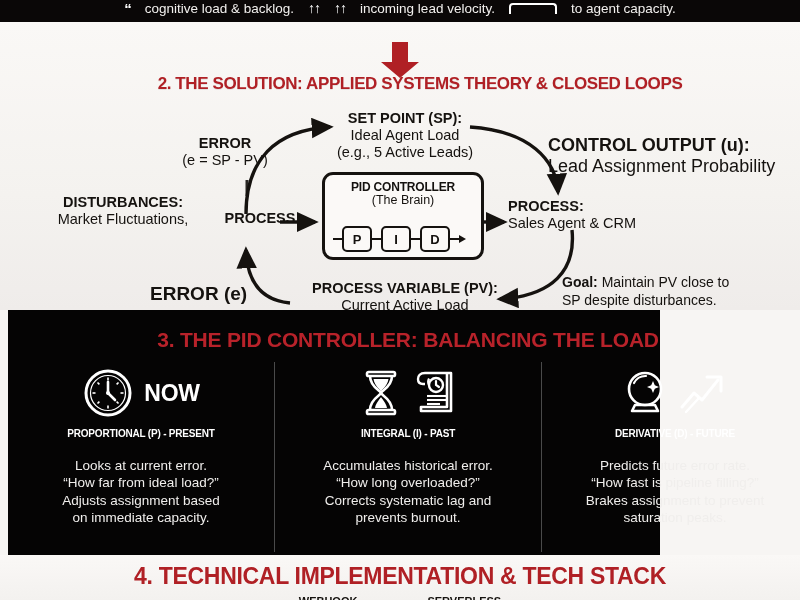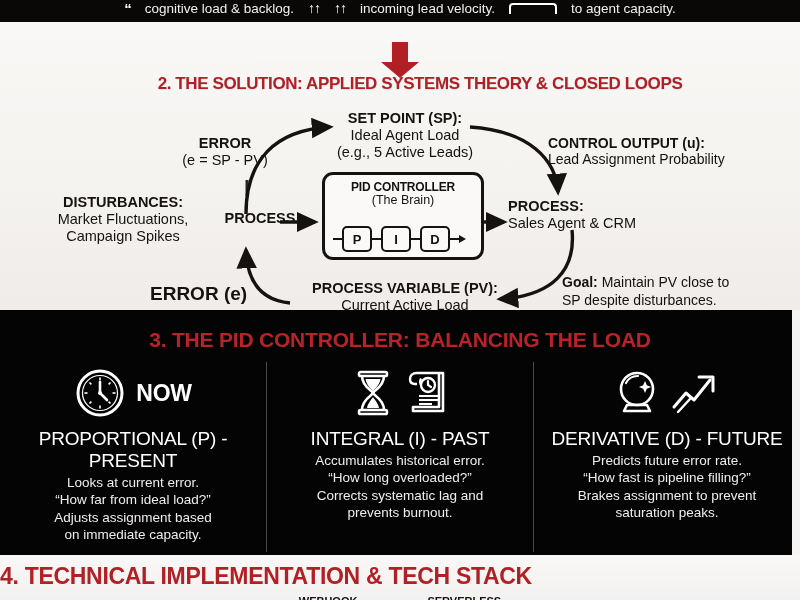--- a/index.html
+++ b/index.html
@@ -48,21 +48,21 @@
   .loop{position:absolute;left:0;top:88px;width:800px;height:212px;}
   .loopsvg{position:absolute;left:0;top:0;}
 
   .lbl{position:absolute;color:#15120f;line-height:1.17;}
   .lbl b,.lbl .b{font-weight:700;display:block;}
   .lbl .n{font-weight:400;display:block;}
   .c{text-align:center;}
 
   #lbl-setpoint{left:270px;top:0px;width:270px;font-size:14.5px;}
   #lbl-error{left:130px;top:25px;width:190px;font-size:14.5px;}
-  #lbl-control{left:548px;top:25px;width:250px;font-size:14px;}
+  #lbl-control{left:548px;top:25px;width:250px;font-size:18px;}
   #lbl-dist{left:28px;top:84px;width:190px;font-size:14.5px;}
   #lbl-process-word{left:205px;top:100px;width:110px;font-size:14.5px;font-weight:700;text-align:center;}
   #lbl-process2{left:508px;top:88px;width:220px;font-size:14.5px;}
   #lbl-errore{left:150px;top:173px;width:140px;font-size:19px;font-weight:700;}
   #lbl-pv{left:280px;top:170px;width:250px;font-size:14.5px;}
   #lbl-goal{left:562px;top:163px;width:230px;font-size:14px;line-height:1.3;}
   #lbl-goal .gb{font-weight:700;}
 
   
   .pidbox{
@@ -84,46 +84,46 @@
     display:flex;align-items:center;justify-content:center;
     font-size:13px;font-weight:700;color:#15120f;background:#fbf9f7;
   }
   .pidrow .tip{
     width:0;height:0;border-left:7px solid #15120f;
     border-top:4.5px solid transparent;border-bottom:4.5px solid transparent;
   }
 
   
   .sec3{
-    position:absolute;left:0;top:310px;width:792px;height:245px;background:#050404;
+    position:absolute;left:8px;top:310px;width:652px;height:245px;background:#050404;
   }
   .sec3-title{
     position:absolute;left:0;top:18px;width:800px;text-align:center;
     color:#b8222a;font-size:21px;font-weight:700;letter-spacing:-0.2px;
   }
   .cols{position:absolute;left:0;top:52px;width:800px;height:190px;display:flex;}
   .col{
     flex:1;position:relative;padding:0 12px;color:#ffffff;text-align:center;
     box-sizing:border-box;
   }
   .col.sep{border-right:1px solid #4a4a4a;}
   .iconrow{height:62px;display:flex;align-items:center;justify-content:center;gap:10px;}
   .col h3{
-    margin:4px 0 2px;font-size:19px;font-weight:400;letter-spacing:-0.2px;color:#fff;
+    margin:4px 0 18px;font-size:10px;font-weight:700;letter-spacing:-0.2px;color:#fff;
   }
   .col p{margin:0;font-size:13.5px;line-height:1.28;color:#f0eeec;font-weight:400;}
   .nowtxt{font-size:23px;font-weight:700;color:#fff;letter-spacing:-0.3px;}
 
   
   .sec4{
     position:absolute;left:0;top:555px;width:800px;height:45px;
     background:linear-gradient(180deg,#faf8f6 0%,#f3f1ef 100%);overflow:hidden;
   }
   .sec4-title{
-    position:absolute;left:0;top:8px;width:800px;
+    position:absolute;left:0;top:8px;width:800px;text-align:center;
     color:#b02025;font-size:23px;font-weight:700;letter-spacing:-0.3px;
   }
   .sec4-sub{
     position:absolute;left:0;top:40px;width:800px;
     display:flex;justify-content:center;gap:70px;
     color:#15120f;font-size:11px;font-weight:700;
   }
 </style>
 </head>
 <body>
@@ -186,21 +186,20 @@
       </div>
 
       <div class="lbl" id="lbl-control">
         <span class="b">CONTROL OUTPUT (u):</span>
         <span class="n">Lead Assignment Probability</span>
       </div>
 
       <div class="lbl c" id="lbl-dist">
         <span class="b">DISTURBANCES:</span>
         <span class="n">Market Fluctuations,</span>
-        <span class="n">Campaign Spikes</span>
       </div>
 
       <div class="lbl" id="lbl-process-word">PROCESS</div>
 
       <div class="lbl" id="lbl-process2">
         <span class="b">PROCESS:</span>
         <span class="n">Sales Agent &amp; CRM</span>
       </div>
 
       <div class="lbl" id="lbl-errore">ERROR (e)</div>

